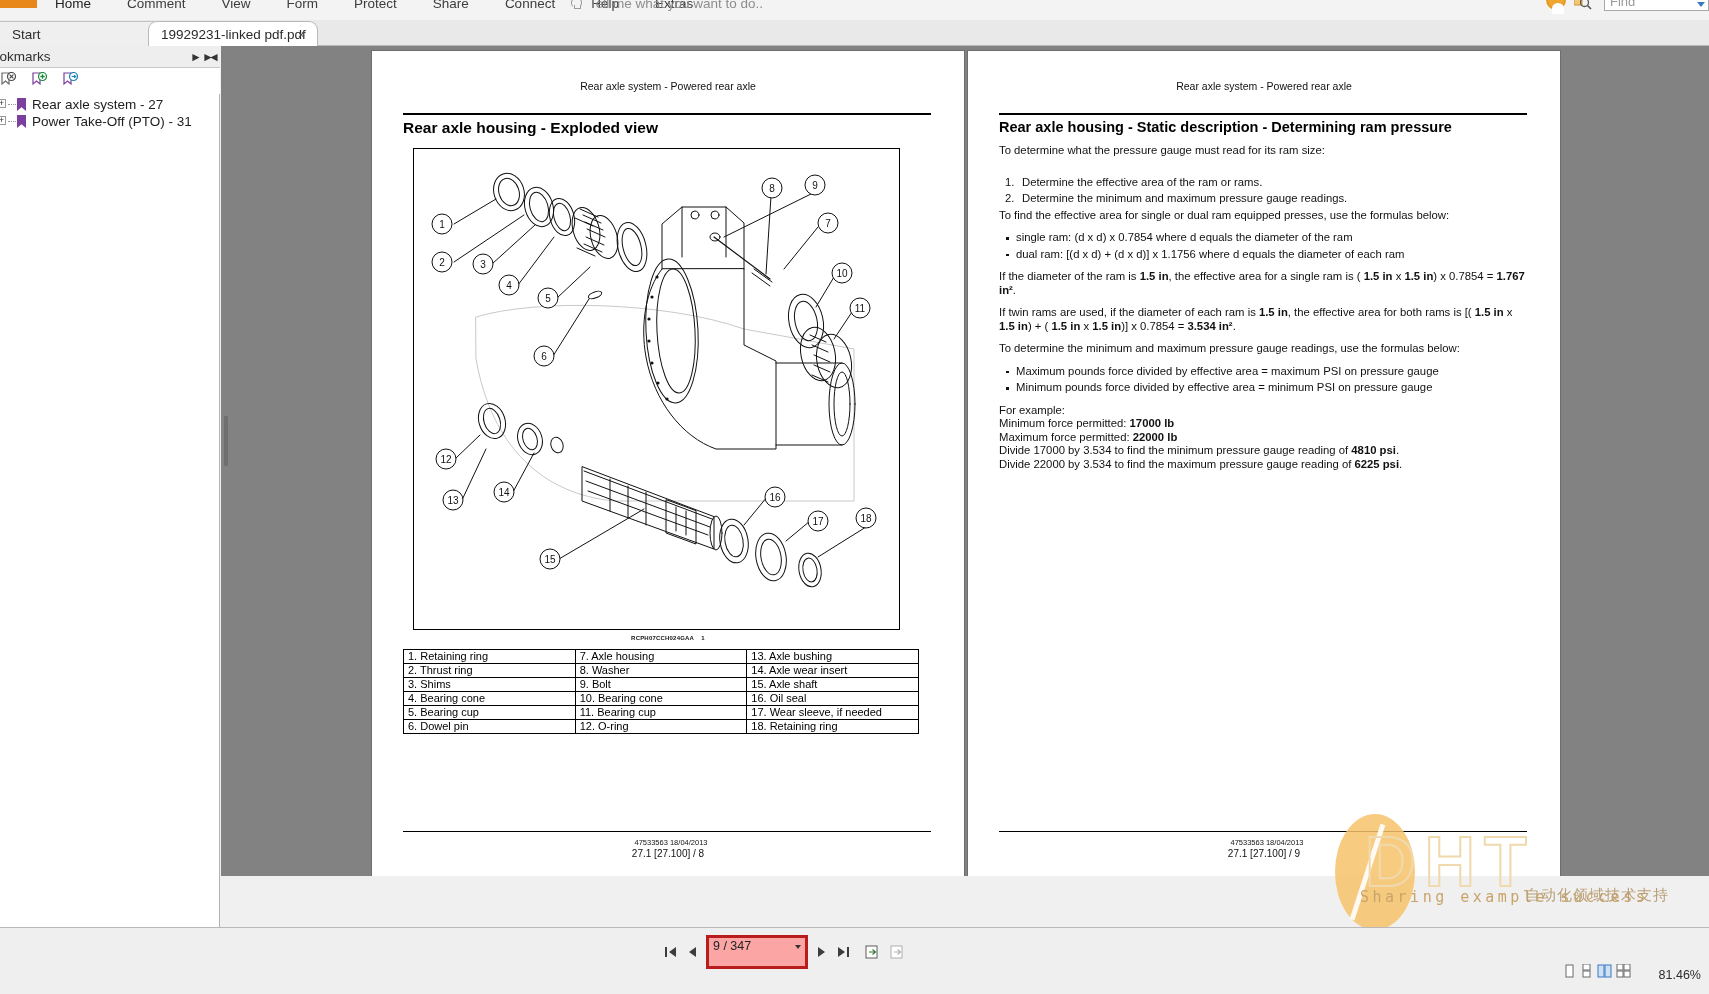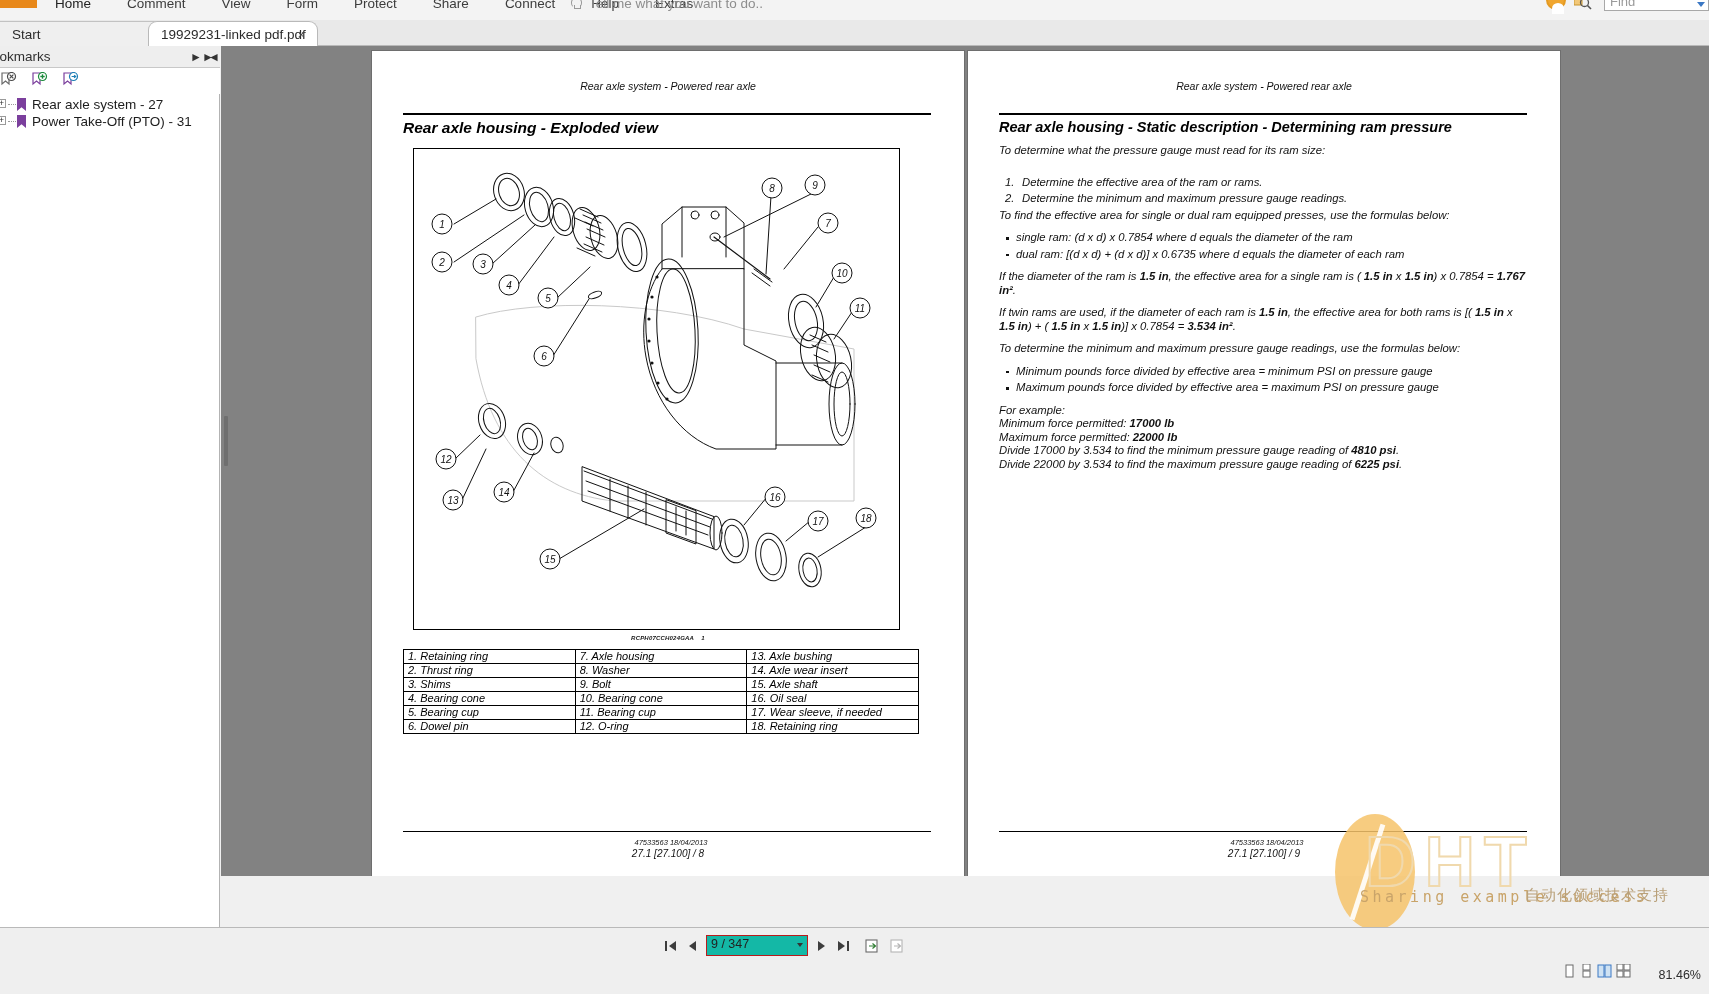--- a/index.html
+++ b/index.html
@@ -151,21 +151,20 @@
     width: 9px; height: 13px; background: #7b3f9d;
     clip-path: polygon(0 0, 100% 0, 100% 100%, 50% 72%, 0 100%);
   }
   .bm-label { position: absolute; left: 32px; top: 1px; white-space: nowrap; }
 
   
   .viewer {
     position: absolute; left: 221px; top: 46px;
     width: 1488px; height: 830px; background: #828282;
     overflow: hidden;
-    font-style: italic;
   }
   .vert-handle {
     position: absolute; left: 3px; top: 370px; width: 4px; height: 50px;
     background: #6f6f6f; border-radius: 1px;
   }
   .page {
     position: absolute; top: 5px; background: #ffffff;
     box-shadow: 0 0 0 1px #6e6e6e;
   }
   .page.left  { left: 151px; width: 592px; height: 840px; }
@@ -272,21 +271,21 @@
     position: absolute; left: 0; top: 927px; width: 1709px; height: 67px;
     background: #efefef; border-top: 1px solid #b9b9b9;
   }
   .nav-cluster {
     position: absolute; left: 664px; top: 7px;
     display: flex; align-items: center; gap: 7px;
     color: #3d3d3d;
   }
   .navbtn { width: 14px; height: 16px; position: relative; cursor: pointer; }
   .pagebox {
-    width: 102px; height: 21px; background: #14b8a6; border: 1px solid #b91c1c;
+    width: 102px; height: 34px; background: #fca5a5; border: 3px solid #b91c1c;
     font-size: 12.5px; color: #222; padding: 1px 4px; line-height: 15px;
     position: relative;
   }
   .pagebox .dd {
     position: absolute; right: 4px; top: 7px;
     width: 0; height: 0;
     border-left: 3.5px solid transparent; border-right: 3.5px solid transparent;
     border-top: 4px solid #333;
   }
   .zoomlabel {
@@ -645,30 +644,30 @@
             <div class="ol-item">
               <span class="ol-num">2.</span>
               <span>Determine the minimum and maximum pressure gauge readings.</span>
             </div>
           </div>
 
         <p style="margin-top:0">To find the effective area for single or dual ram equipped presses, use the formulas below:</p>
 
         <div id="formula-bullets">
             <div class="ul-item">single ram: (d x d) x 0.7854 where d equals the diameter of the ram</div>
-            <div class="ul-item">dual ram: [(d x d) + (d x d)] x 0.6735 where d equals the diameter of each ram</div>
+            <div class="ul-item">dual ram: [(d x d) + (d x d)] x 1.1756 where d equals the diameter of each ram</div>
           </div>
 
         <p style="margin-top:9px" id="single-ram-example"><span>If the diameter of the ram is </span><span class="b">1.5 in</span><span>, the effective area for a single ram is ( </span><span class="b">1.5 in</span><span> x </span><span class="b">1.5 in</span><span>) x 0.7854 = </span><span class="b">1.767 in²</span><span>.</span></p>
         <p id="twin-ram-example"><span>If twin rams are used, if the diameter of each ram is </span><span class="b">1.5 in</span><span>, the effective area for both rams is [( </span><span class="b">1.5 in</span><span> x </span><span class="b">1.5 in</span><span>) + ( </span><span class="b">1.5 in</span><span> x </span><span class="b">1.5 in</span><span>)] x 0.7854 = </span><span class="b">3.534 in²</span><span>.</span></p>
 
         <p>To determine the minimum and maximum pressure gauge readings, use the formulas below:</p>
         <div id="gauge-bullets">
+            <div class="ul-item">Maximum pounds force divided by effective area = maximum PSI on pressure gauge</div>
             <div class="ul-item">Minimum pounds force divided by effective area = minimum PSI on pressure gauge</div>
-            <div class="ul-item">Maximum pounds force divided by effective area = maximum PSI on pressure gauge</div>
           </div>
 
         <p class="tight" style="margin-top:9px">For example:</p>
         <div id="example-lines">
             <div><span>Minimum force permitted: </span><span class="b">17000 lb</span><span></span></div>
             <div><span>Maximum force permitted: </span><span class="b">22000 lb</span><span></span></div>
             <div><span>Divide 17000 by 3.534 to find the minimum pressure gauge reading of </span><span class="b">4810 psi</span><span>.</span></div>
             <div><span>Divide 22000 by 3.534 to find the maximum pressure gauge reading of </span><span class="b">6225 psi</span><span>.</span></div>
           </div>
       </div>

